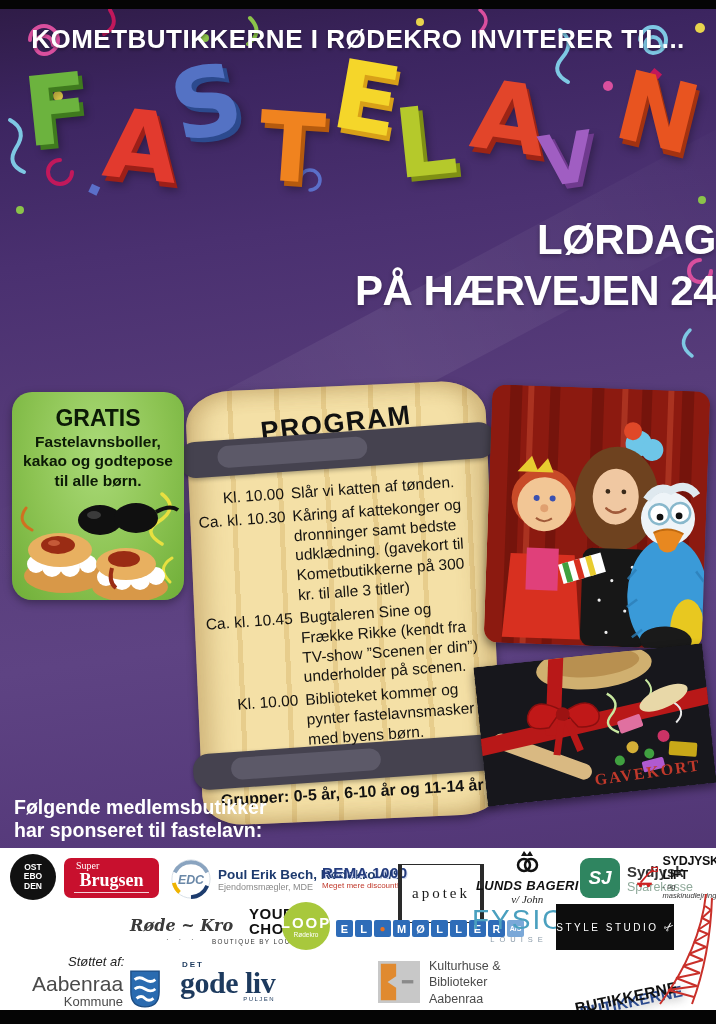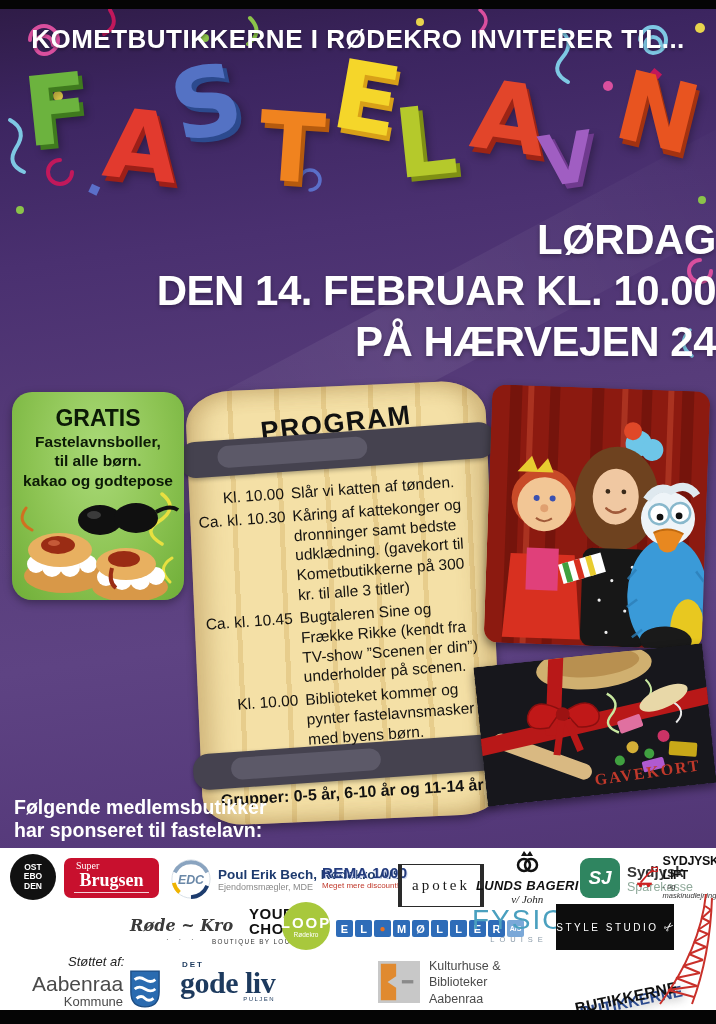--- a/index.html
+++ b/index.html
@@ -74,21 +74,21 @@
   .brugsen{width:95px;height:40px;background:#c8102e;border-radius:7px;color:#fff;text-align:center;
     font-family:"Liberation Serif",serif;position:relative;}
   .brugsen .b-top{font-size:10px;position:absolute;left:12px;top:2px;}
   .brugsen .b-main{font-size:18px;font-weight:bold;position:absolute;left:0;top:12px;width:100%;}
   .brugsen .b-rule{position:absolute;left:10px;bottom:5px;width:75px;height:1px;background:#fff;opacity:.8;}
   .edc-group{display:flex;align-items:center;gap:6px;}
   .edc-text .n{color:#1d3a6e;font-weight:bold;font-size:13.5px;}
   .edc-text .s{color:#8a8a8a;font-size:9px;}
   .rema .n{color:#233b7d;font-weight:800;font-size:15px;letter-spacing:.5px;text-shadow:1px 1px 0 #d0d8f0;}
   .rema .s{color:#c0392b;font-size:8px;}
-  .apotek{border:1.5px solid #2a2a2a;border-left-width:4px;border-right-width:4px;padding:12px 10px;
+  .apotek{border:1.5px solid #2a2a2a;border-left-width:4px;border-right-width:4px;padding:20px 10px;
     font-family:"Liberation Serif",serif;font-size:15px;letter-spacing:3px;color:#1a1a1a;}
   .lunds{text-align:center;}
   .lunds .n{font-size:13px;font-weight:bold;font-style:italic;color:#111;letter-spacing:.3px;}
   .lunds .s{font-size:11px;font-style:italic;color:#222;font-family:"Liberation Serif",serif;}
   .sj-group{display:flex;align-items:center;gap:7px;}
   .sj-badge{width:40px;height:40px;border-radius:9px;background:#2f8560;color:#fff;display:flex;
     align-items:center;justify-content:center;font-size:19px;font-weight:bold;font-style:italic;}
   .sj-text .n{font-size:15px;font-weight:bold;color:#333;}
   .sj-text .s{font-size:12.5px;color:#8fa99a;}
   .lift-group{display:flex;align-items:center;gap:4px;}
@@ -176,29 +176,28 @@
     <span class="bl l3" style="color: rgb(240, 131, 31);">T</span>
     <span class="bl l4" style="color: rgb(245, 214, 42);">E</span>
     <span class="bl l5" style="color: rgb(181, 201, 43);">L</span>
     <span class="bl l6" style="color: rgb(226, 69, 42);">A</span>
     <span class="bl l7" style="color: rgb(160, 94, 194);">V</span>
     <span class="bl l8" style="color: rgb(232, 84, 32);">N</span>
   </div>
 
   <div class="when">
     <div>LØRDAG</div>
-    <div>DEN 14. FEBRUAR KL. 10.00</div>
     <div>PÅ HÆRVEJEN 24</div>
   </div>
 
   <div class="gratis">
     <div class="g-title">GRATIS</div>
     <div class="g-line">Fastelavnsboller,</div>
+    <div class="g-line">kakao og godtepose</div>
     <div class="g-line">til alle børn.</div>
-    <div class="g-line">kakao og godtepose</div>
     <svg width="172" height="112" viewBox="0 0 172 112">
       <path d="M150,6 q18,14 -4,28 q-16,10 4,22" stroke="#e8e040" stroke-width="3.5" fill="none" stroke-linecap="round"></path>
       <path d="M160,70 q-16,10 -2,24" stroke="#e8e040" stroke-width="3" fill="none" stroke-linecap="round"></path>
       <path d="M14,20 q-10,14 6,22" stroke="#d07020" stroke-width="3" fill="none" stroke-linecap="round"></path>
       <ellipse cx="88" cy="32" rx="22" ry="15" fill="#101010"></ellipse>
       <ellipse cx="124" cy="30" rx="22" ry="15" fill="#101010"></ellipse>
       <ellipse cx="82" cy="27" rx="7" ry="4" fill="#3a3a3a"></ellipse>
       <path d="M144,24 q14,-8 22,-2" stroke="#101010" stroke-width="4" fill="none"></path>
       <ellipse cx="52" cy="88" rx="40" ry="17" fill="#d89848"></ellipse>
       <circle cx="24" cy="76" r="9" fill="#fff"></circle>

